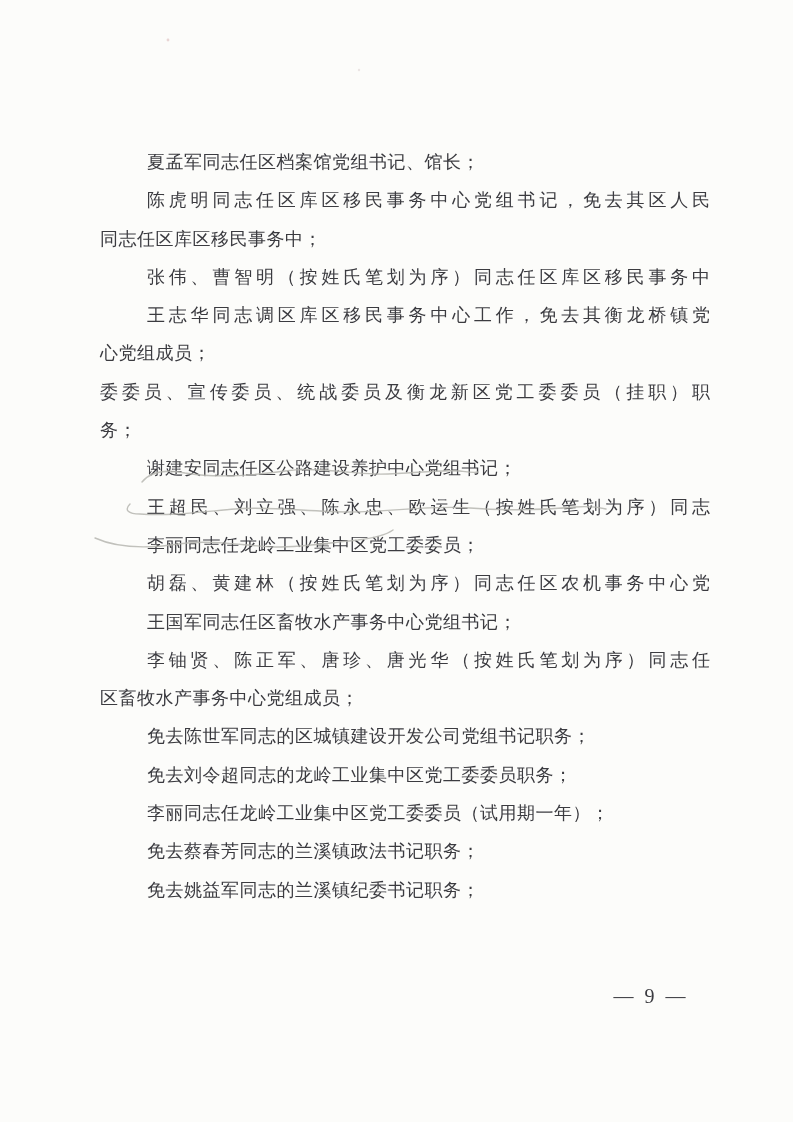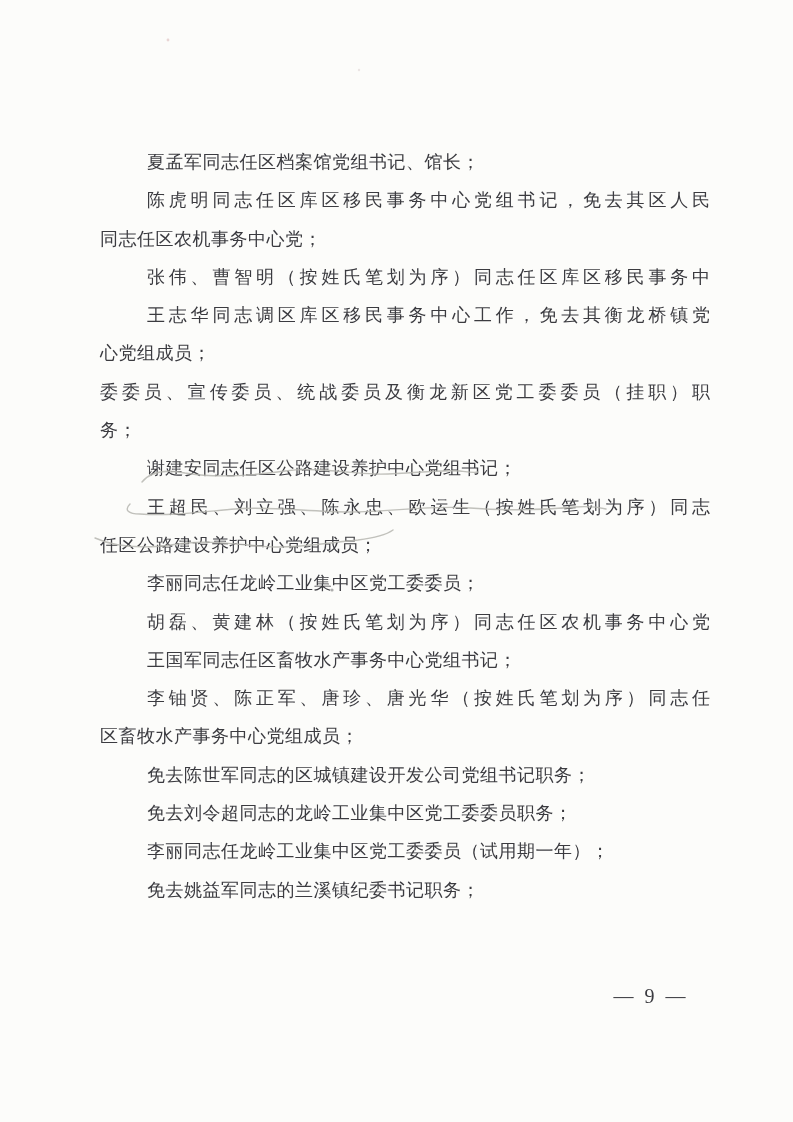--- a/index.html
+++ b/index.html
@@ -68,37 +68,37 @@
     white-space: nowrap;
   }
 </style>
 </head>
 <body>
 
 <div class="page">
   <div class="content" id="doc-lines">
       <div class="line indent">夏孟军同志任区档案馆党组书记、馆长；</div>
       <div class="line indent justify">陈虎明同志任区库区移民事务中心党组书记，免去其区人民</div>
-      <div class="line">同志任区农机事务中心党；</div>
+      <div class="line">同志任区库区移民事务中；</div>
       <div class="line indent justify">张伟、曹智明（按姓氏笔划为序）同志任区库区移民事务中</div>
       <div class="line indent justify">王志华同志调区库区移民事务中心工作，免去其衡龙桥镇党</div>
       <div class="line">心党组成员；</div>
       <div class="line justify">委委员、宣传委员、统战委员及衡龙新区党工委委员（挂职）职</div>
       <div class="line">务；</div>
       <div class="line indent">谢建安同志任区公路建设养护中心党组书记；</div>
       <div class="line indent justify">王超民、刘立强、陈永忠、欧运生（按姓氏笔划为序）同志</div>
-      <div class="line">任区公路建设养护中心党组成员；</div>
       <div class="line indent">李丽同志任龙岭工业集中区党工委委员；</div>
       <div class="line indent justify">胡磊、黄建林（按姓氏笔划为序）同志任区农机事务中心党</div>
       <div class="line indent">王国军同志任区畜牧水产事务中心党组书记；</div>
       <div class="line indent justify">李铀贤、陈正军、唐珍、唐光华（按姓氏笔划为序）同志任</div>
       <div class="line">区畜牧水产事务中心党组成员；</div>
       <div class="line indent">免去陈世军同志的区城镇建设开发公司党组书记职务；</div>
       <div class="line indent">免去刘令超同志的龙岭工业集中区党工委委员职务；</div>
       <div class="line indent">李丽同志任龙岭工业集中区党工委委员（试用期一年）；</div>
+      <div class="line indent">免去蔡春芳同志的兰溪镇政法书记职务；</div>
       <div class="line indent">免去姚益军同志的兰溪镇纪委书记职务；</div>
     </div>
   <svg class="marks" id="marks-svg" width="793" height="1122" viewBox="0 0 793 1122">
       <path d="M 142 482 C 150 472, 165 469, 185 473 C 215 478, 250 476, 285 471 C 315 467, 345 473, 375 474 C 405 475, 435 469, 460 471 C 468 472, 474 473, 478 472" class="pencil"></path>
       <path d="M 130 504 C 124 510, 128 514, 140 514 C 170 516, 200 512, 235 509 C 270 506, 310 512, 350 512 C 390 512, 430 505, 470 508 C 510 511, 545 510, 575 507 C 588 506, 598 507, 606 509" class="pencil"></path>
       <path d="M 95 538 C 115 547, 145 549, 178 544 C 210 539, 245 546, 275 547 C 305 547, 335 542, 358 540 C 374 538, 386 535, 393 530" class="pencil"></path>
       <circle cx="332" cy="590" r="1.6" fill="#8a8a8a" opacity="0.7" class="speck"></circle>
       <circle cx="168" cy="40" r="1.4" fill="#d8b4b4" opacity="0.55" class="speck"></circle>
       <circle cx="359" cy="70" r="1.2" fill="#d0c0c0" opacity="0.4" class="speck"></circle>
     </svg>

